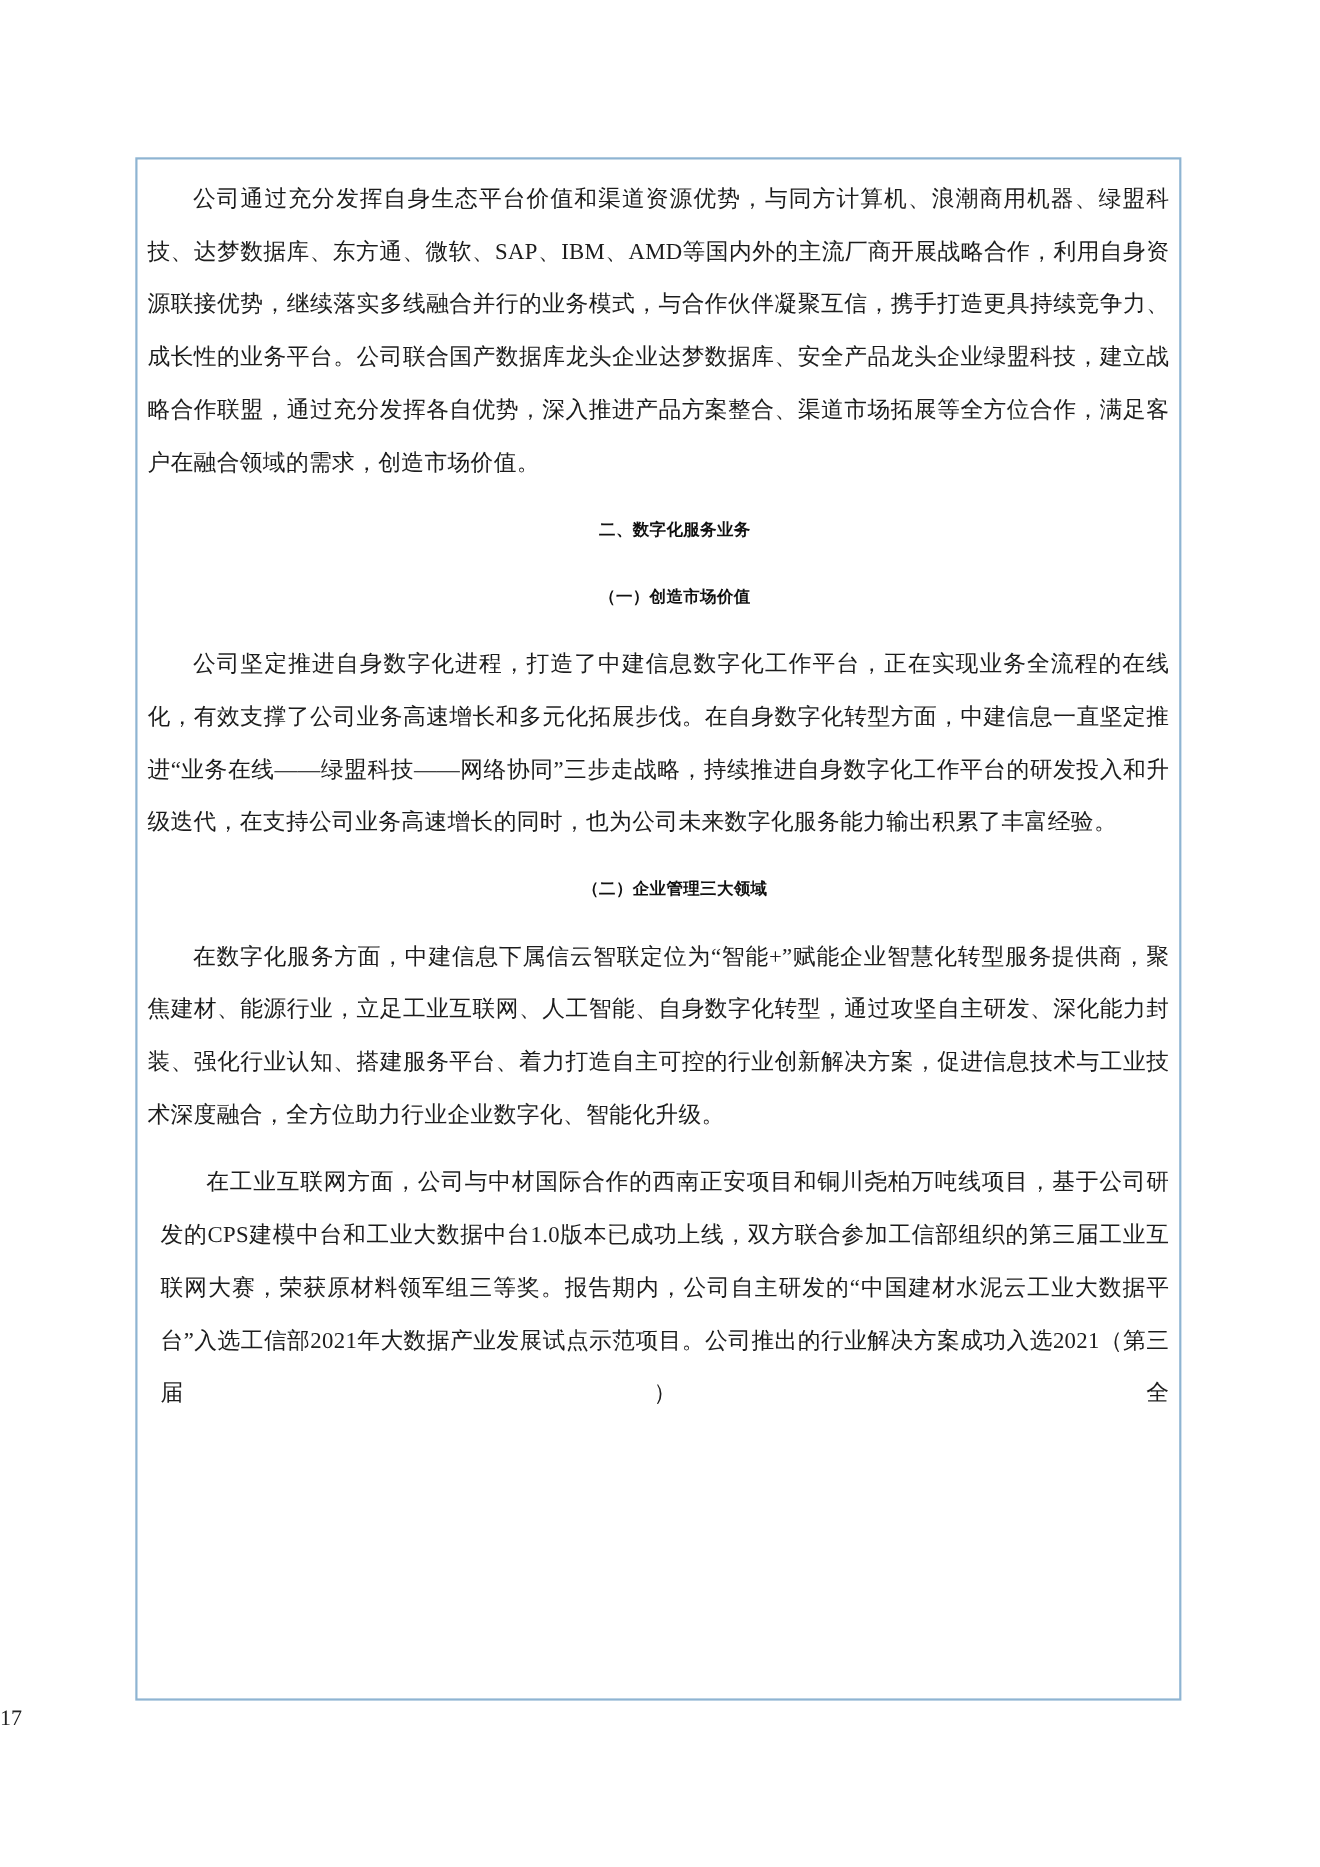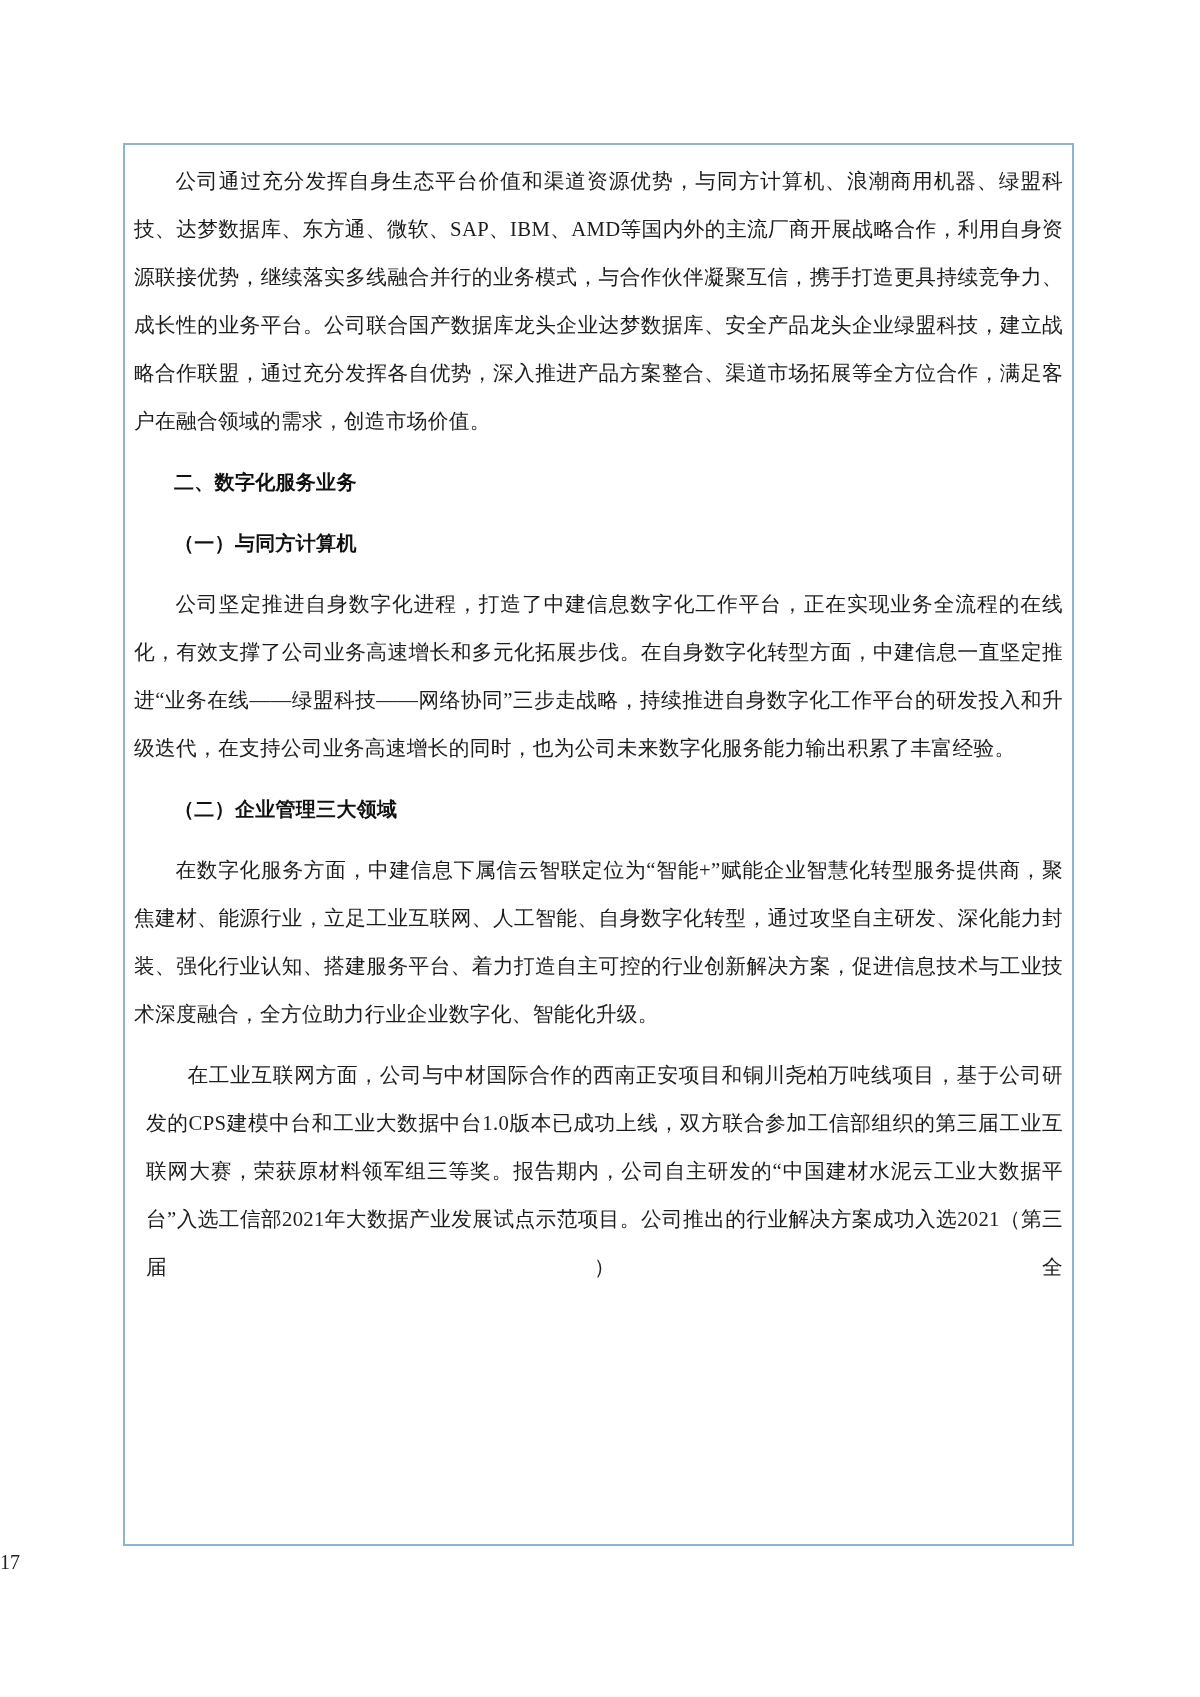--- a/index.html
+++ b/index.html
@@ -43,27 +43,28 @@
     color: #1c1c1c;
     letter-spacing: 0.3px;
   }
   .para-cut {
     margin-bottom: 0;
     text-align-last: justify;
     margin-left: 12px;
   }
   .heading {
     margin: 0 0 13px 0;
-    font-size: 20px;
+    font-size: 15px;
     line-height: 48px;
     font-weight: bold;
     text-indent: 2em;
     color: #111111;
     font-family: "Liberation Sans", "DejaVu Sans", sans-serif;
     letter-spacing: 0.3px;
+    text-align: center;
   }
   .page-number {
     position: absolute;
     left: 0;
     top: 1549px;
     width: 1200px;
     text-align: left;
     font-size: 20px;
     line-height: 26px;
     color: #222222;
@@ -74,21 +75,21 @@
 <body>
 
 <div class="page">
 
   <div class="content-box" style="border-color: rgb(142, 180, 210);">
 
     <p class="para">公司通过充分发挥自身生态平台价值和渠道资源优势，与同方计算机、浪潮商用机器、绿盟科技、达梦数据库、东方通、微软、SAP、IBM、AMD等国内外的主流厂商开展战略合作，利用自身资源联接优势，继续落实多线融合并行的业务模式，与合作伙伴凝聚互信，携手打造更具持续竞争力、成长性的业务平台。公司联合国产数据库龙头企业达梦数据库、安全产品龙头企业绿盟科技，建立战略合作联盟，通过充分发挥各自优势，深入推进产品方案整合、渠道市场拓展等全方位合作，满足客户在融合领域的需求，创造市场价值。</p>
 
     <h2 class="heading">二、数字化服务业务</h2>
 
-    <h3 class="heading">（一）与同方计算机</h3>
+    <h3 class="heading">（一）创造市场价值</h3>
 
     <p class="para">公司坚定推进自身数字化进程，打造了中建信息数字化工作平台，正在实现业务全流程的在线化，有效支撑了公司业务高速增长和多元化拓展步伐。在自身数字化转型方面，中建信息一直坚定推进“业务在线——绿盟科技——网络协同”三步走战略，持续推进自身数字化工作平台的研发投入和升级迭代，在支持公司业务高速增长的同时，也为公司未来数字化服务能力输出积累了丰富经验。</p>
 
 
     <h3 class="heading">（二）企业管理三大领域</h3>
 
     <p class="para">在数字化服务方面，中建信息下属信云智联定位为“智能+”赋能企业智慧化转型服务提供商，聚焦建材、能源行业，立足工业互联网、人工智能、自身数字化转型，通过攻坚自主研发、深化能力封装、强化行业认知、搭建服务平台、着力打造自主可控的行业创新解决方案，促进信息技术与工业技术深度融合，全方位助力行业企业数字化、智能化升级。</p>
 
     <p class="para para-cut">在工业互联网方面，公司与中材国际合作的西南正安项目和铜川尧柏万吨线项目，基于公司研发的CPS建模中台和工业大数据中台1.0版本已成功上线，双方联合参加工信部组织的第三届工业互联网大赛，荣获原材料领军组三等奖。报告期内，公司自主研发的“中国建材水泥云工业大数据平台”入选工信部2021年大数据产业发展试点示范项目。公司推出的行业解决方案成功入选2021（第三届）全</p>
 

